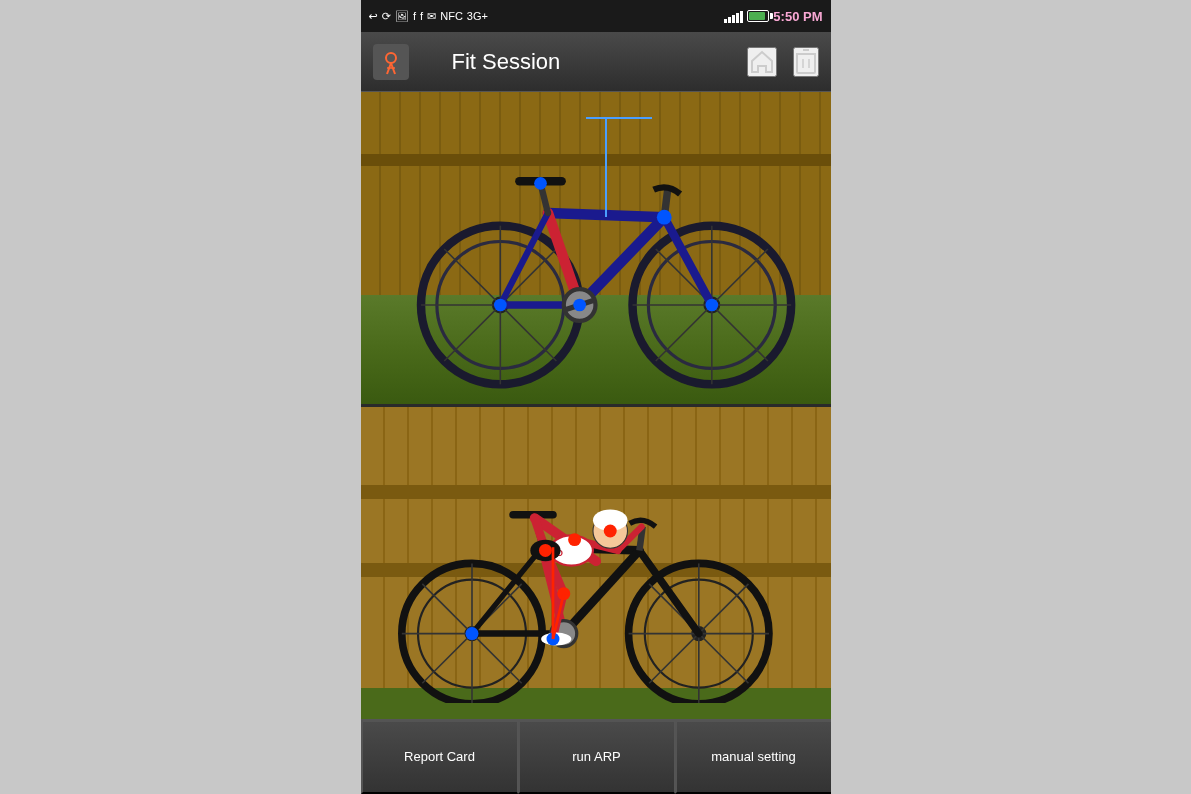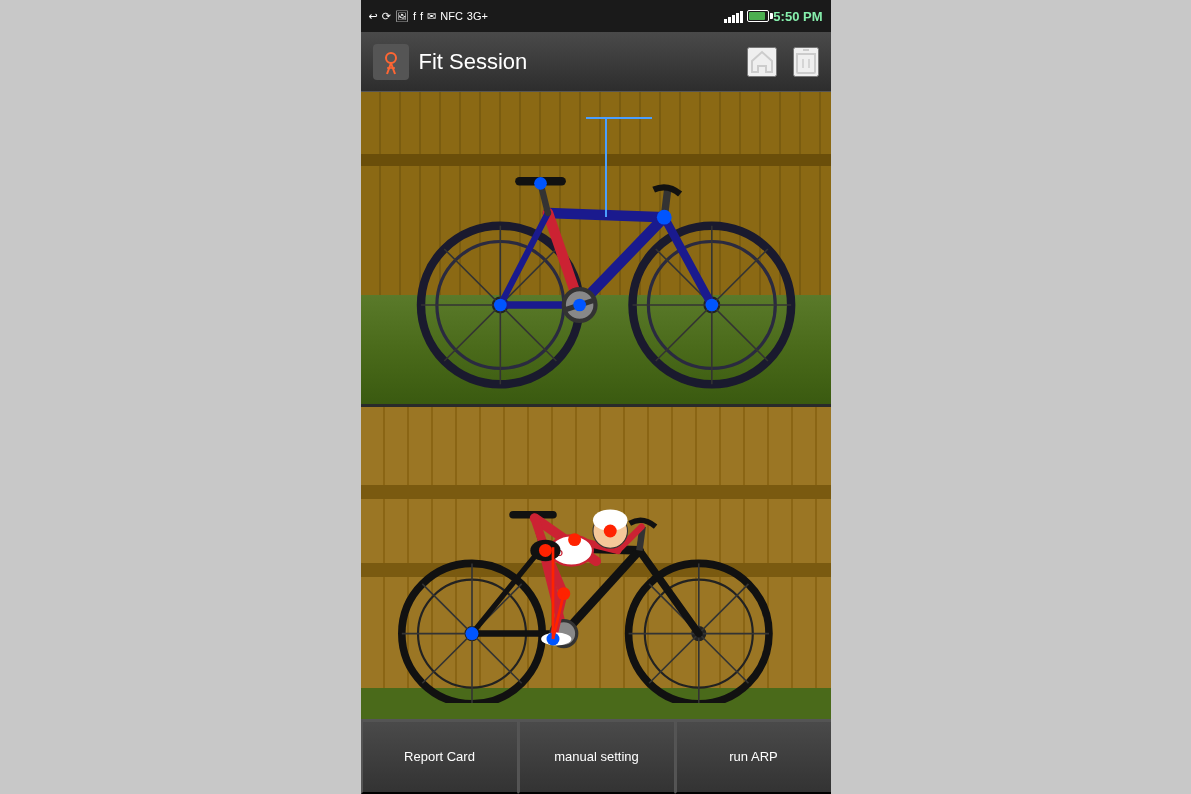--- a/index.html
+++ b/index.html
@@ -50,21 +50,21 @@
       font-size: 11px;
     }
 
     .status-bar-right {
       display: flex;
       align-items: center;
       gap: 4px;
     }
 
     .status-time {
-      color: #86efac;
+      color: #f9a8d4;
       font-size: 13px;
       font-weight: bold;
     }
 
     .signal-bars {
       display: flex;
       align-items: flex-end;
       gap: 1px;
       height: 14px;
     }
@@ -136,20 +136,21 @@
 
     .app-logo svg {
       width: 28px;
       height: 28px;
     }
 
     .title-text {
       color: #ffffff;
       font-size: 22px;
       font-weight: normal;
+      margin-left: 33px;
     }
 
     .title-icons {
       display: flex;
       align-items: center;
       gap: 16px;
     }
 
     .title-icon-btn {
       color: #cccccc;
@@ -510,17 +511,17 @@
             <line x1="155" y1="200" x2="165" y2="158" stroke="#ff2200" stroke-width="2.5"></line>
           </svg>
         </div>
       </div>
     </div>
 
   </div>
 
   <div class="bottom-nav">
     <button class="nav-button">Report Card</button>
+    <button class="nav-button">run ARP</button>
     <button class="nav-button">manual setting</button>
-    <button class="nav-button">run ARP</button>
   </div>
 
 </div>
 
 </body></html>

